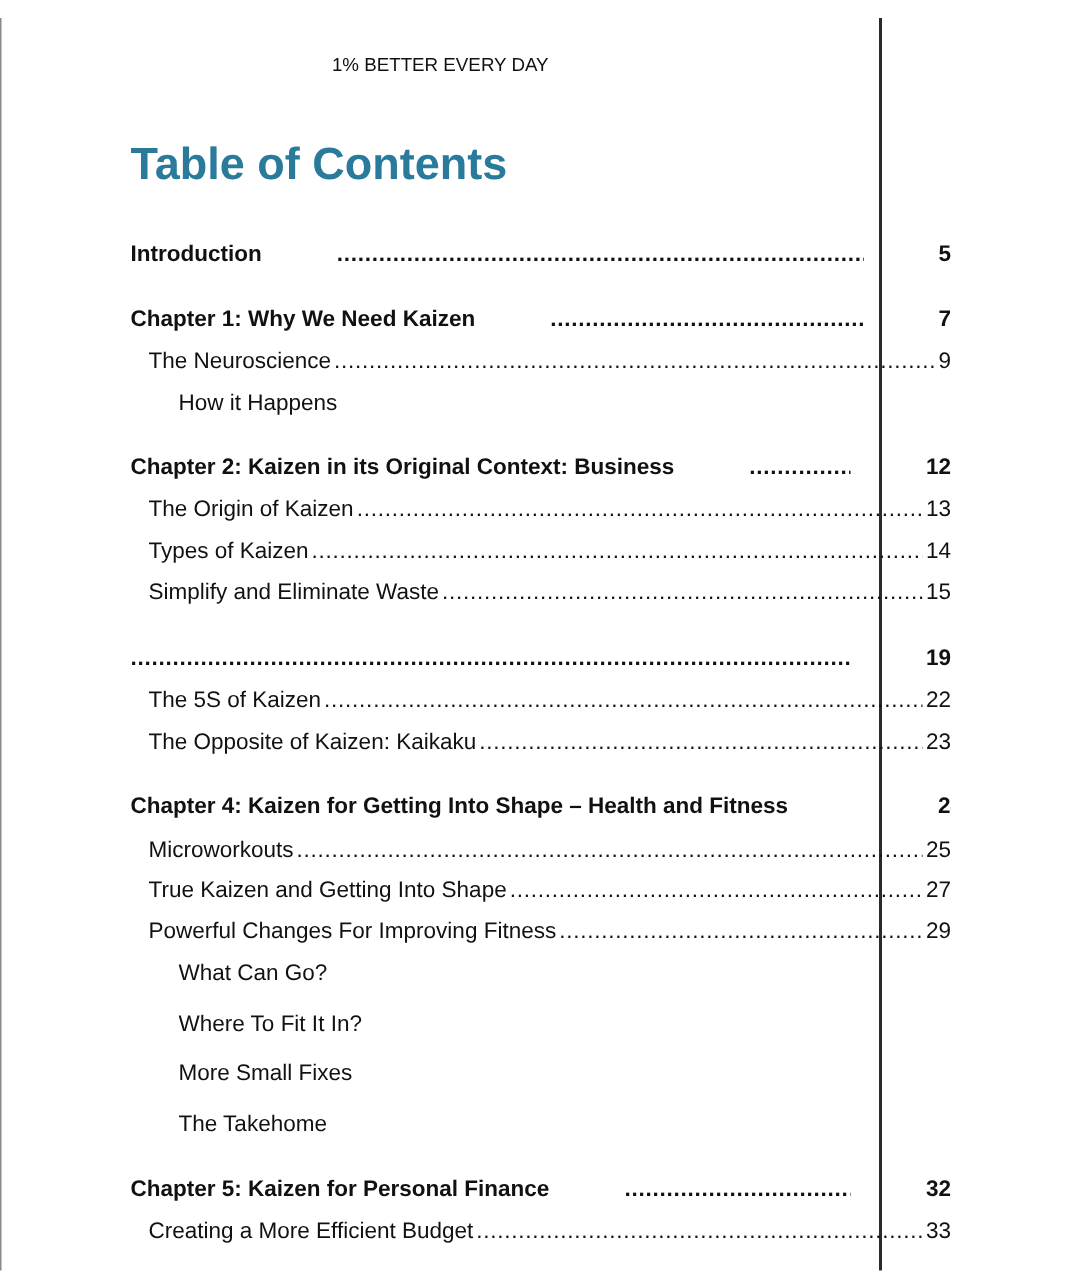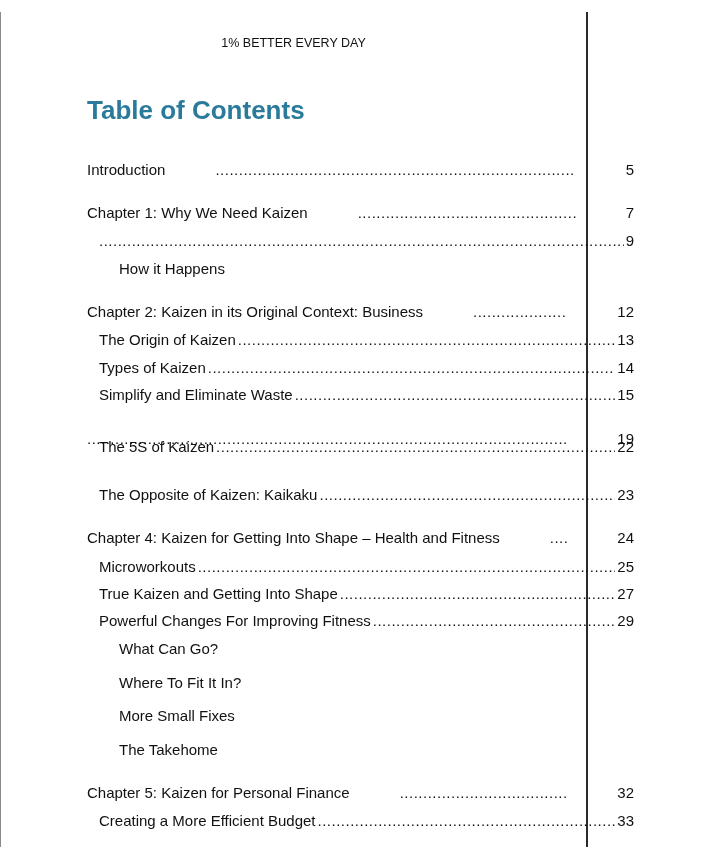--- a/index.html
+++ b/index.html
@@ -31,21 +31,21 @@
       top: 24px;
       text-align: center;
       font-size: 12.5px;
       letter-spacing: 0;
       color: #111;
     }
     .toc-title {
       position: absolute;
       left: 86px;
       top: 82px;
-      font-size: 26px;
+      font-size: 30px;
       font-weight: bold;
       color: #2a7b9b;
       margin: 0;
       line-height: 32px;
     }
     .toc-list {
       position: absolute;
       left: 0; top: 0;
       width: 720px; height: 847px;
     }
@@ -56,21 +56,21 @@
       align-items: baseline;
       height: 20px;
       line-height: 20px;
       font-size: 15px;
       white-space: nowrap;
       overflow: hidden;
       text-decoration: none;
       color: #111;
       cursor: pointer;
     }
-    .toc-entry.level-1 { left: 86px; font-weight: normal; gap: 48px; }
+    .toc-entry.level-1 { left: 86px; font-weight: bold; gap: 48px; }
     .toc-entry.level-2 { left: 98px; font-weight: normal; }
     .toc-entry.level-3 { left: 118px; font-weight: normal; flex-direction: column; }
     .toc-entry .entry-text {
       flex: 0 0 auto;
       padding-right: 2px;
     }
     .toc-entry .leader {
       flex: 1 1 auto;
       overflow: hidden;
       white-space: nowrap;
@@ -96,20 +96,21 @@
     <span class="entry-text">Introduction</span>
     <span class="leader"></span>
     <span class="page-num">5</span>
   </a>
       <a class="toc-entry level-1" style="top: 191px;">
     <span class="entry-text">Chapter 1: Why We Need Kaizen</span>
     <span class="leader"></span>
     <span class="page-num">7</span>
   </a>
       <a class="toc-entry level-2" style="top: 219px;">
+    <span class="entry-text">The Neuroscience</span>
     <span class="leader"></span>
     <span class="page-num">9</span>
   </a>
       <a class="toc-entry level-3" style="top: 247px;">
     <span class="entry-text">How it Happens</span>
     <span class="leader"></span>
     <span class="page-num">11</span>
   </a>
       <a class="toc-entry level-1" style="top: 290px;">
     <span class="entry-text">Chapter 2: Kaizen in its Original Context: Business</span>
@@ -128,21 +129,21 @@
   </a>
       <a class="toc-entry level-2" style="top: 373px;">
     <span class="entry-text">Simplify and Eliminate Waste</span>
     <span class="leader"></span>
     <span class="page-num">15</span>
   </a>
       <a class="toc-entry level-1" style="top: 417px;">
     <span class="leader"></span>
     <span class="page-num">19</span>
   </a>
-      <a class="toc-entry level-2" style="top: 425px; align-items: center;">
+      <a class="toc-entry level-2" style="top: 445px; align-items: center;">
     <span class="entry-text">The 5S of Kaizen</span>
     <span class="leader"></span>
     <span class="page-num">22</span>
   </a>
       <a class="toc-entry level-2" style="top: 473px;">
     <span class="entry-text">The Opposite of Kaizen: Kaikaku</span>
     <span class="leader"></span>
     <span class="page-num">23</span>
   </a>
       <a class="toc-entry level-1" style="top: 516px;">

